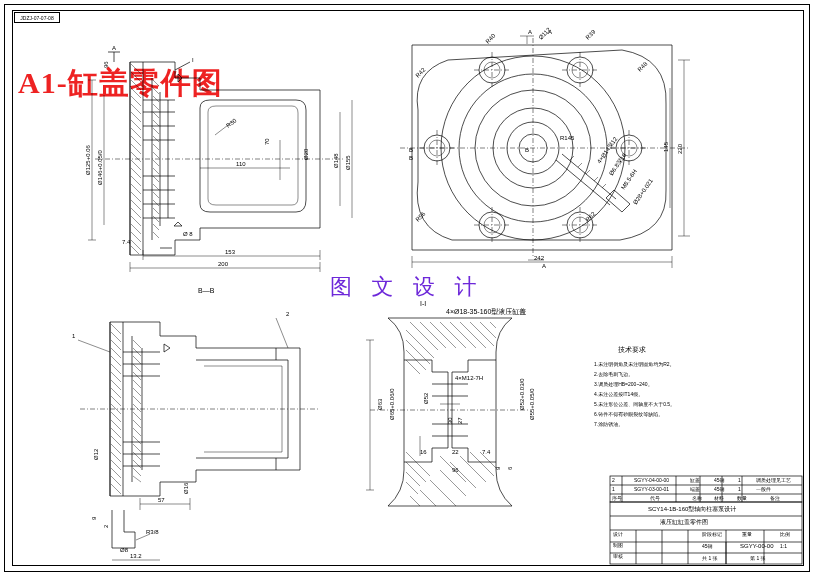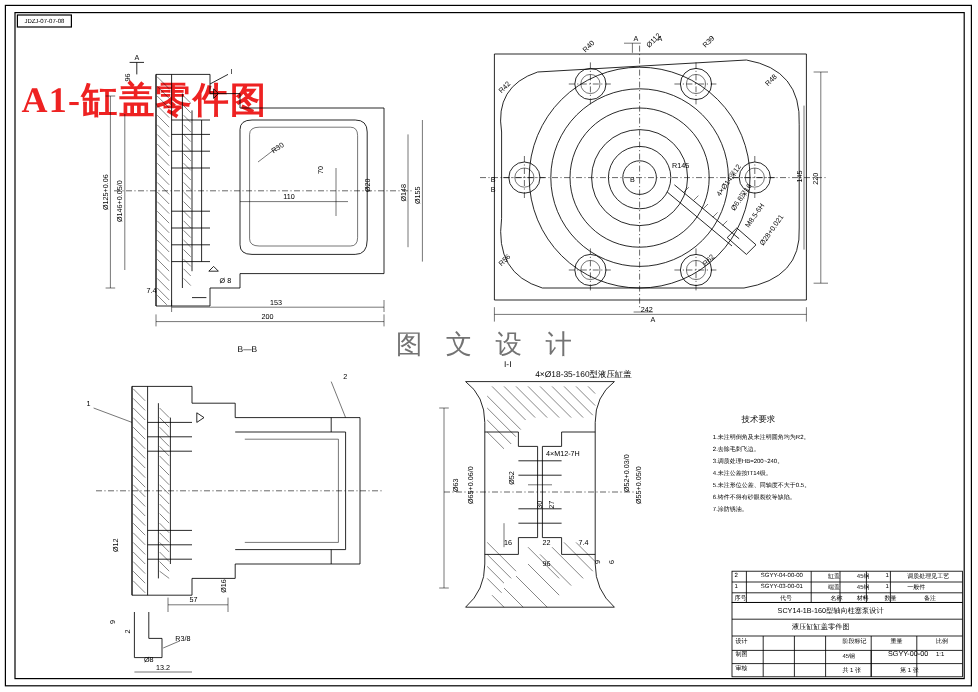--- a/index.html
+++ b/index.html
@@ -4,21 +4,21 @@
 <style>
   html,body{margin:0;padding:0;background:#ffffff;}
   body{width:815px;height:577px;overflow:hidden;font-family:"Liberation Sans",sans-serif;}
   #sheet{position:relative;width:815px;height:577px;background:#ffffff;}
   .frame-outer{position:absolute;left:4px;top:4px;width:806px;height:568px;border:1px solid #000;box-sizing:border-box;}
   .frame-inner{position:absolute;left:12px;top:10px;width:792px;height:556px;border:1px solid #000;box-sizing:border-box;}
   .corner-tag{position:absolute;left:14px;top:12px;width:46px;height:11px;border:1px solid #000;box-sizing:border-box;
      font-size:5px;line-height:10px;text-align:center;color:#000;letter-spacing:0px;}
   .title-red{position:absolute;left:18px;top:22px;font-family:"Liberation Serif",serif;font-weight:bold;
      font-size:30px;color:#ee2222;letter-spacing:1px;white-space:nowrap;margin-top:41px;}
-  .watermark{position:absolute;left:330px;top:272px;font-family:"Liberation Serif",serif;font-size:22px;color:#737373;letter-spacing:7px;}
+  .watermark{position:absolute;left:330px;top:272px;font-family:"Liberation Serif",serif;font-size:22px;color:#6d28d9;letter-spacing:7px;}
   svg{position:absolute;left:0;top:0;width:815px;height:577px;}
   .ln{stroke:#000;stroke-width:0.7;fill:none;}
   .thin{stroke:#000;stroke-width:0.45;fill:none;}
   .dash{stroke:#000;stroke-width:0.5;fill:none;stroke-dasharray:5 2 1 2;}
   .hatch{stroke:#000;stroke-width:0.4;fill:none;}
   .txt{font-family:"Liberation Sans",sans-serif;font-size:5px;fill:#000;}
   .txt6{font-family:"Liberation Sans",sans-serif;font-size:6px;fill:#000;}
   .txt7{font-family:"Liberation Sans",sans-serif;font-size:7px;fill:#000;}
 </style>
 </head>

